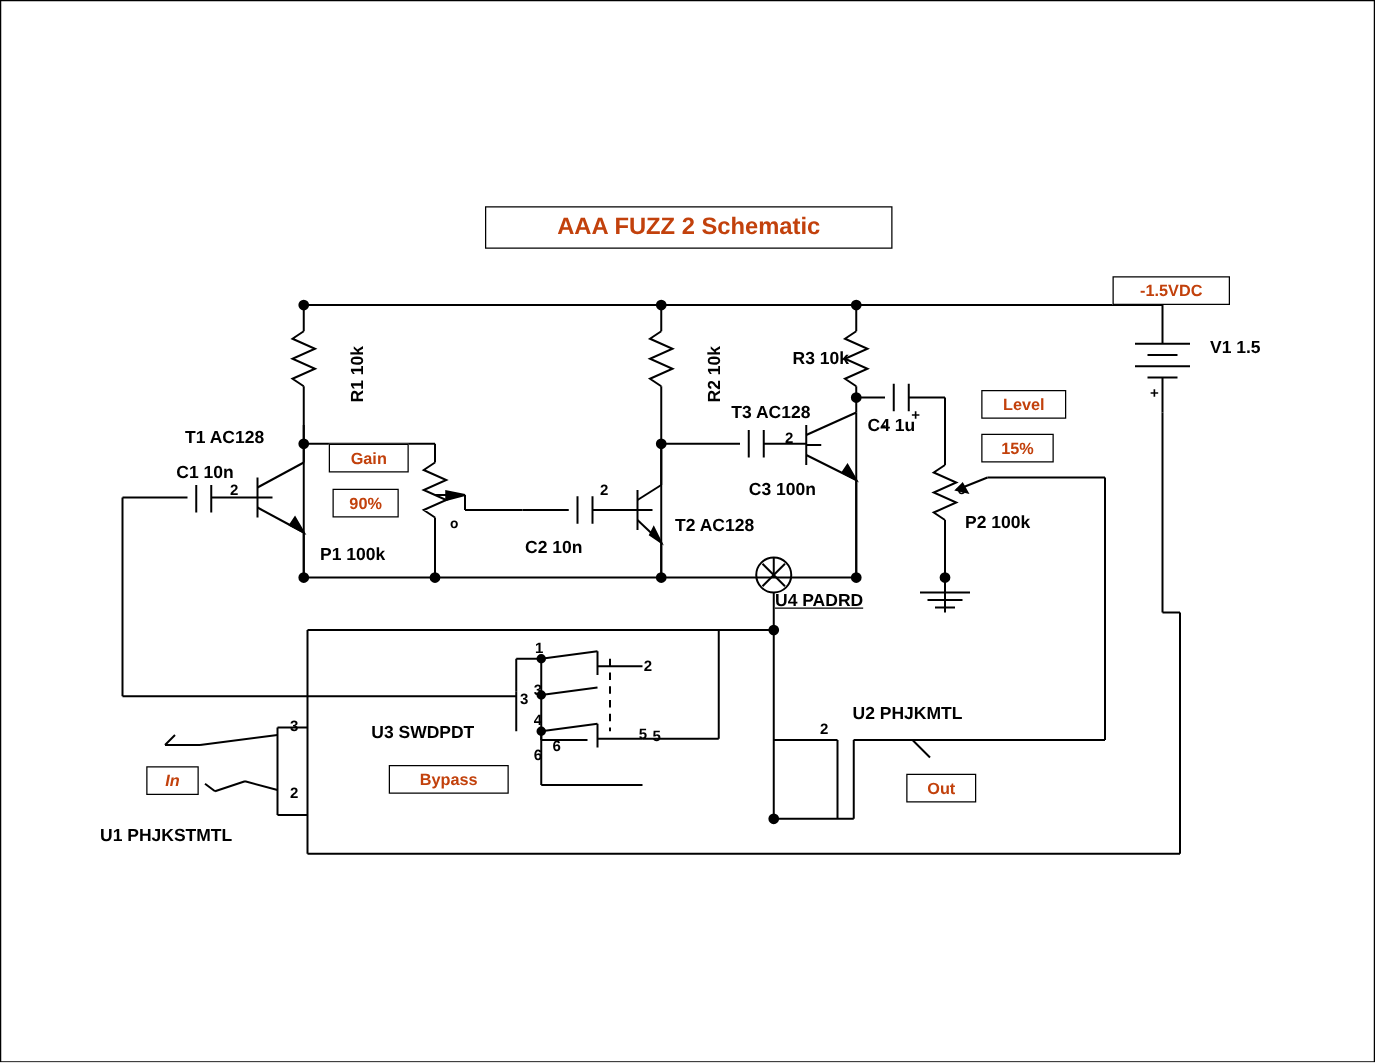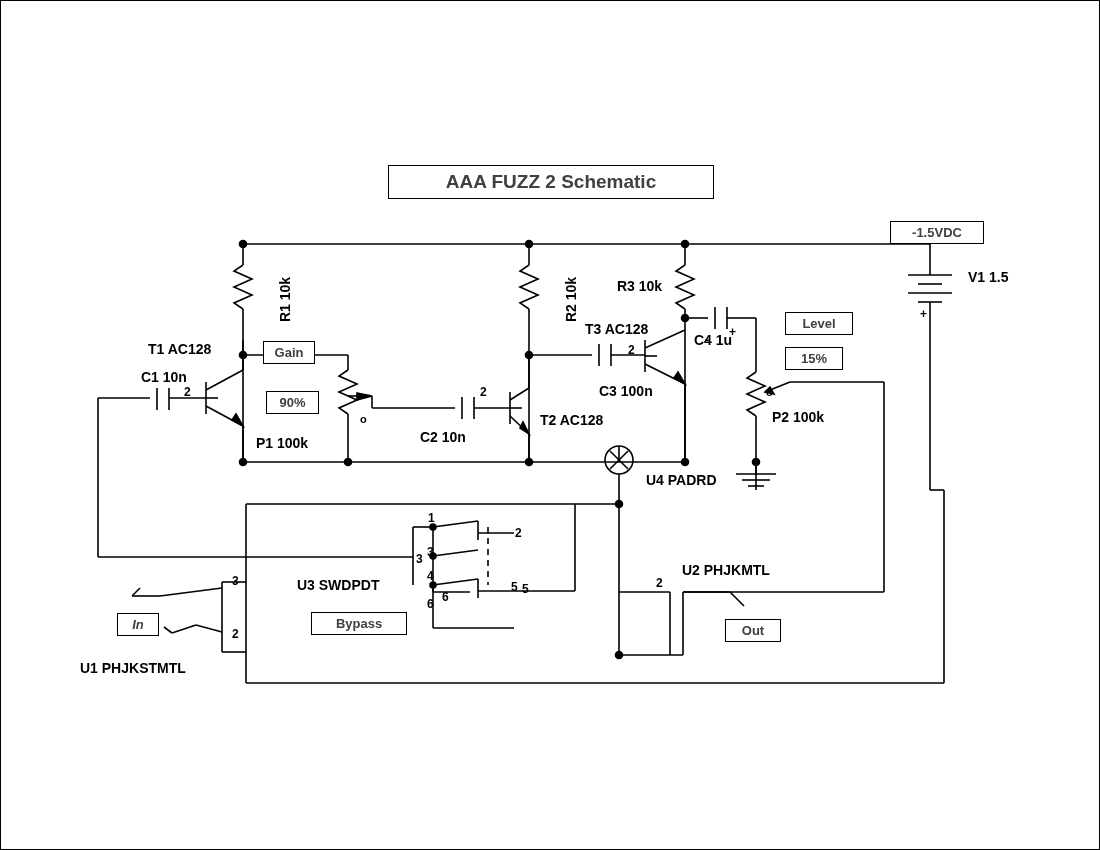--- a/index.html
+++ b/index.html
@@ -38,21 +38,21 @@
   .lbl.tiny {
     font-size: 11px;
     font-weight: bold;
   }
   .boxed {
     position: absolute;
     border: 1.5px solid #000;
     background: #ffffff;
     font-family: "Liberation Sans", sans-serif;
     font-weight: bold;
-    color: #404040;
+    color: #c2410c;
     white-space: nowrap;
     box-sizing: border-box;
     text-align: center;
   }
   .title-box {
     font-size: 19px;
     padding: 5px 14px;
   }
   .val-box {
     font-size: 13px;
@@ -260,21 +260,21 @@
   </svg>
 
   <div class="boxed title-box" style="left:388px;top:165px;width:326px;">AAA FUZZ 2 Schematic</div>
 
   <div class="boxed val-box" style="left:890px;top:221px;width:94px;">-1.5VDC</div>
   <div class="lbl" style="left:968px;top:270px;">V1 1.5</div>
   <div class="lbl small" style="left:920px;top:308px;">+</div>
 
   <div class="lbl rot" style="left:278px;top:322px;">R1 10k</div>
   <div class="lbl rot" style="left:564px;top:322px;">R2 10k</div>
-  <div class="lbl" style="left:617px;top:279px;text-align:right;">R3 10k</div>
+  <div class="lbl" style="left:634px;top:279px;text-align:right;">R3 10k</div>
 
   <div class="lbl" style="left:141px;top:370px;">C1 10n</div>
   <div class="lbl small" style="left:184px;top:386px;">2</div>
 
   <div class="lbl" style="left:420px;top:430px;">C2 10n</div>
   <div class="lbl small" style="left:480px;top:386px;">2</div>
 
   <div class="lbl" style="left:551px;top:384px;margin-left:48px;">C3 100n</div>
   <div class="lbl small" style="left:628px;top:344px;">2</div>
 
@@ -284,29 +284,29 @@
 
   <div class="lbl" style="left:148px;top:342px;">T1  AC128</div>
   <div class="lbl" style="left:540px;top:413px;">T2 AC128</div>
   <div class="lbl" style="left:585px;top:322px;">T3 AC128</div>
 
   <div class="lbl" style="left:256px;top:436px;">P1 100k</div>
   <div class="lbl tiny" style="left:360px;top:414px;">o</div>
   <div class="lbl" style="left:772px;top:410px;">P2 100k</div>
   <div class="lbl tiny" style="left:766px;top:387px;">o</div>
 
-  <div class="boxed val-box" style="left:263px;top:341px;width:52px;">Gain</div>
+  <div class="boxed val-box" style="left:263px;top:355px;width:64px;">Gain</div>
   <div class="boxed val-box" style="left:266px;top:391px;width:53px;">90%</div>
 
   <div class="boxed val-box" style="left:785px;top:312px;width:68px;">Level</div>
   <div class="boxed val-box" style="left:785px;top:347px;width:58px;">15%</div>
 
   <div class="boxed val-box" style="left:311px;top:612px;width:96px;">Bypass</div>
 
-  <div class="lbl" style="left:646px;top:473px;">U4 PADRD</div>
+  <div class="lbl" style="left:620px;top:473px;text-decoration:underline;">U4 PADRD</div>
 
   <div class="boxed val-box" style="left:117px;top:613px;width:42px;font-style:italic;">In</div>
   <div class="lbl" style="left:80px;top:661px;">U1 PHJKSTMTL</div>
   <div class="lbl small" style="left:232px;top:575px;">3</div>
   <div class="lbl small" style="left:232px;top:628px;">2</div>
 
   <div class="boxed val-box" style="left:725px;top:619px;width:56px;">Out</div>
   <div class="lbl" style="left:682px;top:563px;">U2 PHJKMTL</div>
   <div class="lbl small" style="left:656px;top:577px;">2</div>
 

